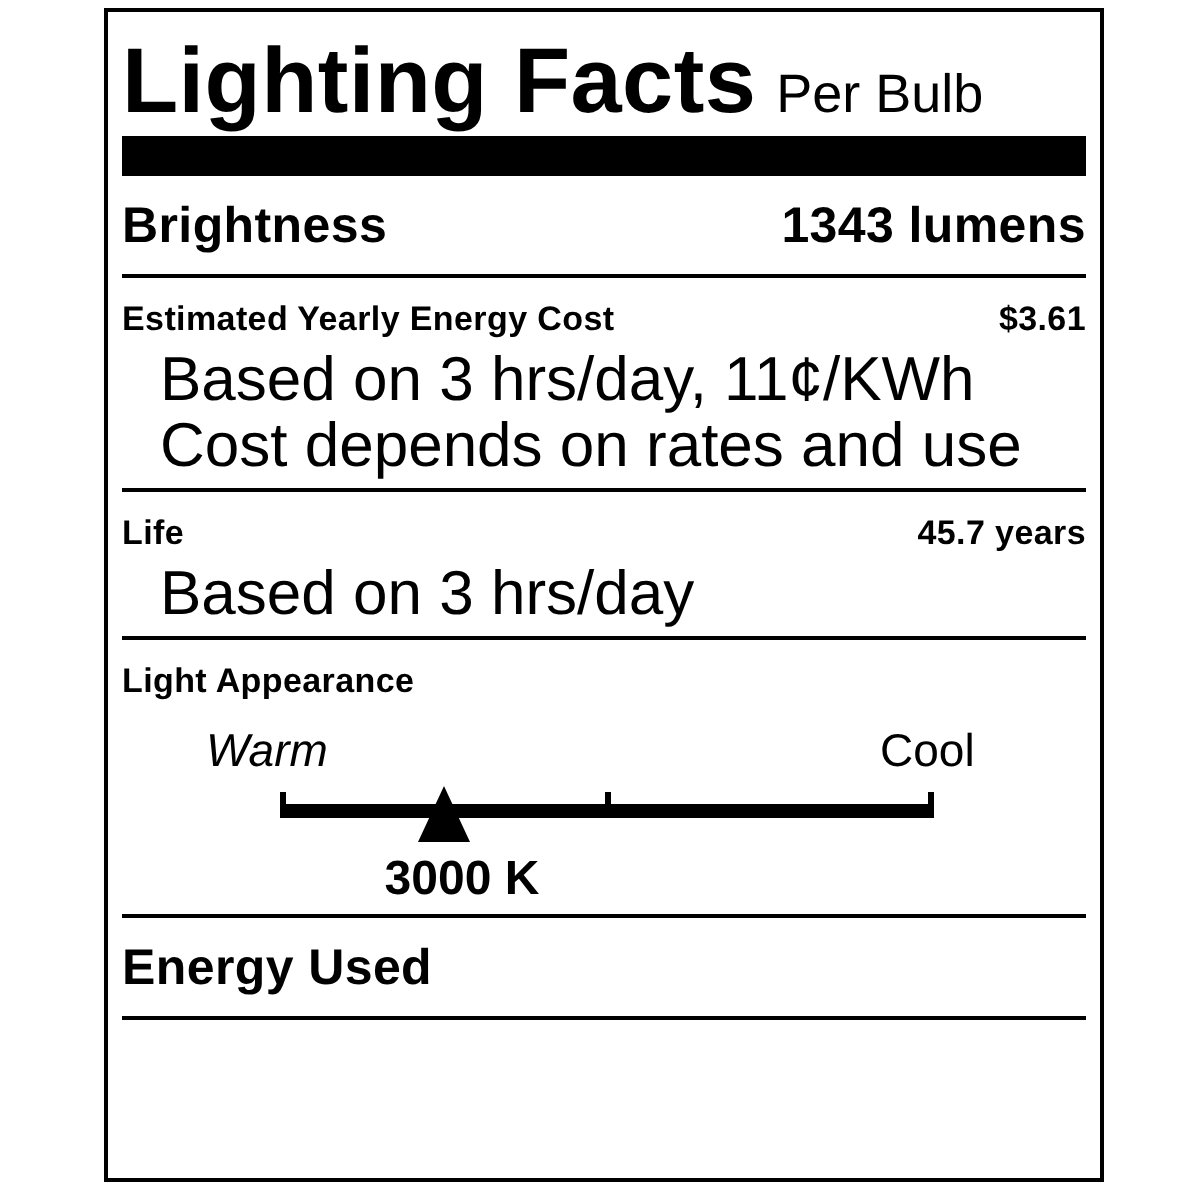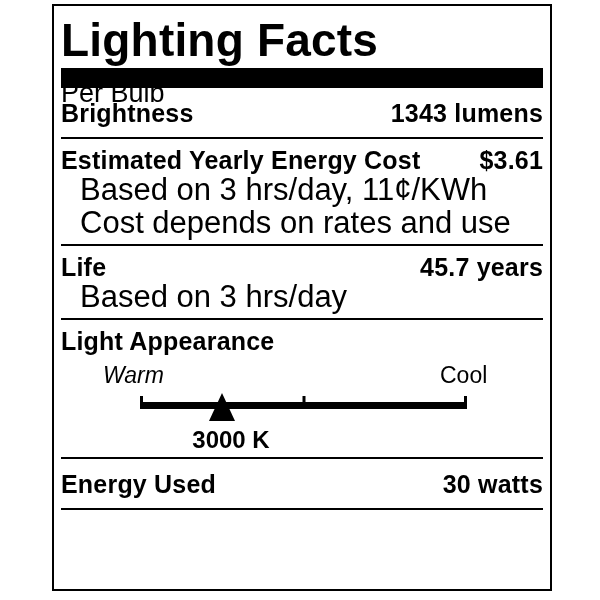--- a/index.html
+++ b/index.html
@@ -6,37 +6,37 @@
   * { margin:0; padding:0; box-sizing:border-box; }
   html,body { width:600px; height:600px; background:var(--paper); overflow:hidden;
               font-family:"Liberation Sans", sans-serif; color:var(--ink); }
   .stage { position:relative; width:600px; height:600px; background:var(--paper); }
 
   .label-box {
     position:absolute; left:52px; top:4px; width:500px; height:587px;
     border:2px solid var(--ink); padding:6px 7px; background:var(--paper);
   }
 
-  .title-row { display:flex; align-items:baseline; gap:10px; height:56px; overflow:visible;flex-direction:column; }
+  .title-row { display:flex; align-items:baseline; gap:10px; height:56px; overflow:visible; }
   .title { font-size:46px; font-weight:bold; letter-spacing:0.2px; line-height:56px; white-space:nowrap; }
   .subtitle { font-size:27px; font-weight:normal; white-space:nowrap; }
 
   .black-bar { height:20px; background:var(--ink); margin-top:0; }
 
   .fact-row {
     display:flex; justify-content:space-between; align-items:center;
     font-size:25px; font-weight:bold; letter-spacing:0.2px;
     padding:11px 0 9px 0; border-bottom:2px solid var(--ink);
   }
   .fact-row .row-label, .fact-row .row-value { white-space:nowrap; }
 
   .fact-section { border-bottom:2px solid var(--ink); padding:8px 0 5px 0; }
   .section-head {
     display:flex; justify-content:space-between; align-items:baseline;
-    font-size:25px; font-weight:bold; letter-spacing:0.2px; line-height:26px;
+    font-size:17px; font-weight:bold; letter-spacing:0.2px; line-height:26px;
   }
   .note { font-size:31px; font-weight:normal; line-height:33px; padding-left:19px; white-space:nowrap; }
 
   .appearance-section { border-bottom:2px solid var(--ink); padding:8px 0 0 0; }
   .scale-area { position:relative; height:103px; }
   .scale-end-label { position:absolute; top:8px; font-size:23px; font-weight:normal; }
   .scale-end-label.warm { left:42px;font-style:italic; }
   .scale-end-label.cool { left:379px;text-align:right; }
   .bar-wrap { position:absolute; left:79px; top:42px; width:327px; height:26px; overflow:visible; }
   .scale-bar { position:absolute; left:0; top:6px; width:100%; height:7px; background:var(--ink); }
@@ -103,17 +103,16 @@
           <div class="tick tick-right"></div>
           <div class="scale-bar"></div>
           <div class="marker" id="temp-marker" style="left: 25%;"></div>
         </div>
         <div class="scale-value">3000 K</div>
       </div>
     </div>
 
     <div class="fact-row">
       <span class="row-label">Energy Used</span>
-      <span class="row-value">30 watts</span>
     </div>
 
   </div>
 </div>
 
 </body></html>

